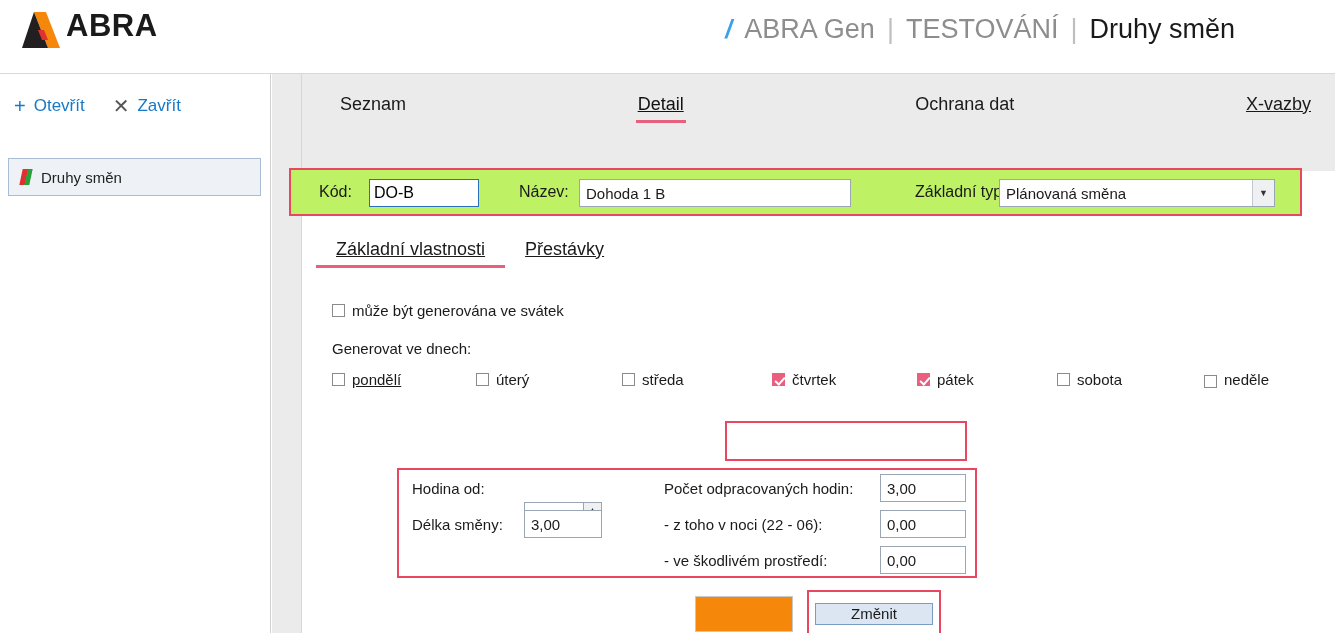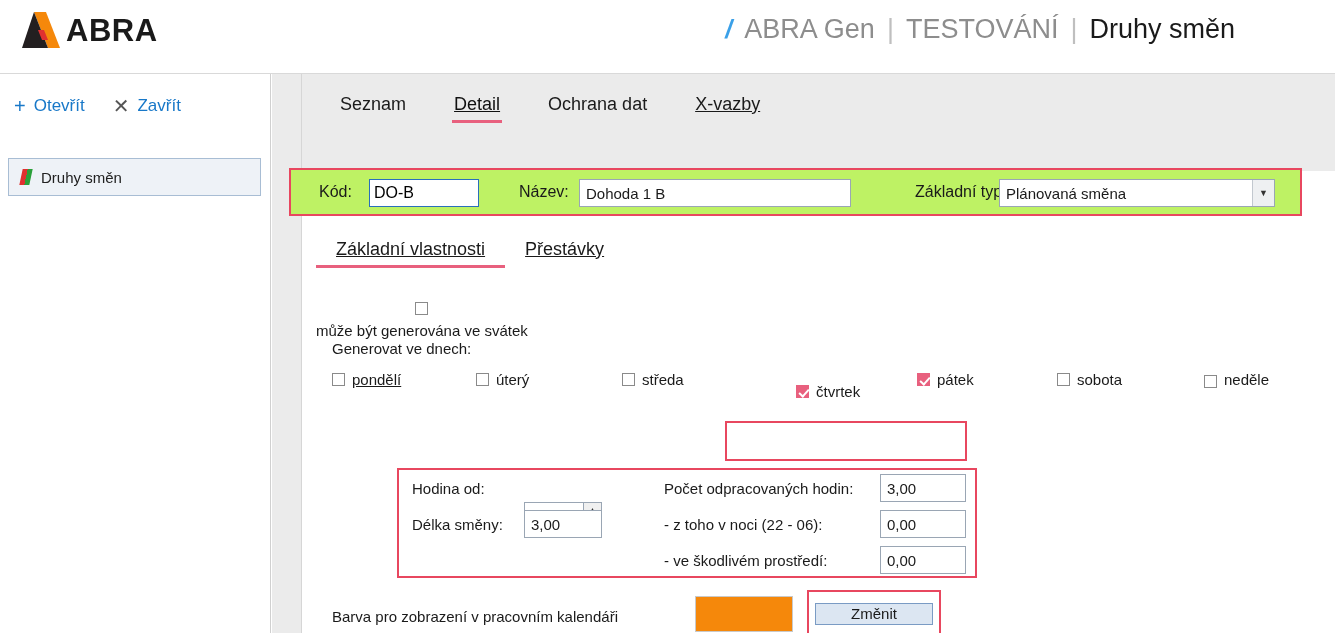--- a/index.html
+++ b/index.html
@@ -18,21 +18,21 @@
 
   
   .header {
     position: absolute; top: 0; left: 0;
     width: 1335px; height: 74px;
     background: #ffffff;
     border-bottom: 1px solid #d9d9d9;
   }
   .logo {
     position: absolute; left: 22px; top: 10px;
-    display: flex; align-items: center; gap: 6px;
+    display: flex; gap: 6px;
   }
   .logo-mark { width: 38px; height: 40px; display: block; }
   .logo-text {
     font-size: 31px; font-weight: bold; color: #1a1a1a;
     letter-spacing: 0.5px; line-height: 1;
   }
   .title-bar {
     position: absolute; right: 100px; top: 14px;
     display: flex; align-items: baseline; gap: 12px;
     font-size: 27px;
@@ -87,21 +87,21 @@
     position: absolute; left: 0; top: 0;
     width: 30px; height: 559px;
     background: #ebebeb;
     border-right: 1px solid #d6d6d6;
   }
   .tabs-top {
     position: absolute; left: 30px; top: 0;
     width: 1033px; height: 62px;
     background: #ebebeb;
     display: flex; align-items: center;
-    padding-left: 14px; gap: 0px;
+    padding-left: 14px; gap: 0px; justify-content: space-between;
   }
   .tab-top {
     font-size: 18px; color: #1a1a1a;
     padding: 8px 24px 10px 24px;
     cursor: pointer; position: relative;
   }
   .tab-top.active { color: #111; }
   .tab-top.active::after {
     content: ""; position: absolute;
     left: 22px; right: 22px; bottom: 2px;
@@ -185,29 +185,29 @@
     background: #fff; display: inline-block; position: relative;
     flex: 0 0 auto;
   }
   .box.checked { background: #e8607e; border-color: #e8607e; }
   .box.checked::after {
     content: ""; position: absolute; left: 3.5px; top: 0.5px;
     width: 4px; height: 8px; border: solid #fff;
     border-width: 0 2px 2px 0; transform: rotate(42deg);
   }
 
-  .row-svatek { position: absolute; left: 14px; top: 24px; flex-direction: column; }
+  .row-svatek { position: absolute; left: 30px; top: 24px; }
   .lbl-generovat { position: absolute; left: 30px; top: 62px; font-size: 15px; color:#1a1a1a; }
 
   .days { position: absolute; left: 30px; top: 93px; width: 980px; height: 26px; }
   .day { position: absolute; top: 0; }
   .d-po  { left: 0px; text-decoration: underline; }
   .d-ut  { left: 144px; }
   .d-st  { left: 290px; }
-  .d-ct  { left: 464px; margin-top: 12px; }
+  .d-ct  { left: 440px; }
   .d-pa  { left: 585px; }
   .d-so  { left: 725px; }
   .d-ne  { left: 872px; align-items: flex-end; }
 
   .hl-days {
     position: absolute; left: 423px; top: 143px;
     width: 242px; height: 40px;
     border: 2px solid #e8475f; background: transparent;
   }
 
@@ -411,21 +411,20 @@
       <span class="tb-label" style="left:362px; top:238px;">- z toho v noci (22 - 06):</span>
       <div class="tb-input" style="left:578px; top:232px; width:86px;">
         <span>0,00</span>
       </div>
 
       <span class="tb-label" style="left:362px; top:274px;">- ve škodlivém prostředí:</span>
       <div class="tb-input" style="left:578px; top:268px; width:86px;">
         <span>0,00</span>
       </div>
 
-      <div class="lbl-barva">Barva pro zobrazení v pracovním kalendáři</div>
       <div class="color-swatch" style="background: rgb(245, 136, 11);"></div>
       <div class="btn-zmenit-wrap">
         <div class="btn-zmenit">
           <span>Změnit</span>
         </div>
       </div>
 
     </div>
   </div>
 </div>

